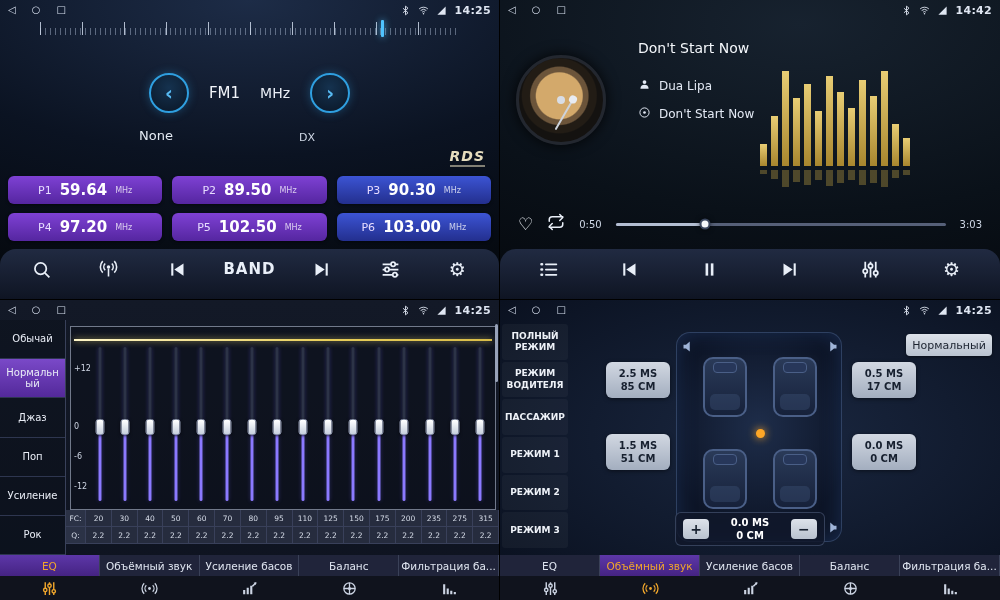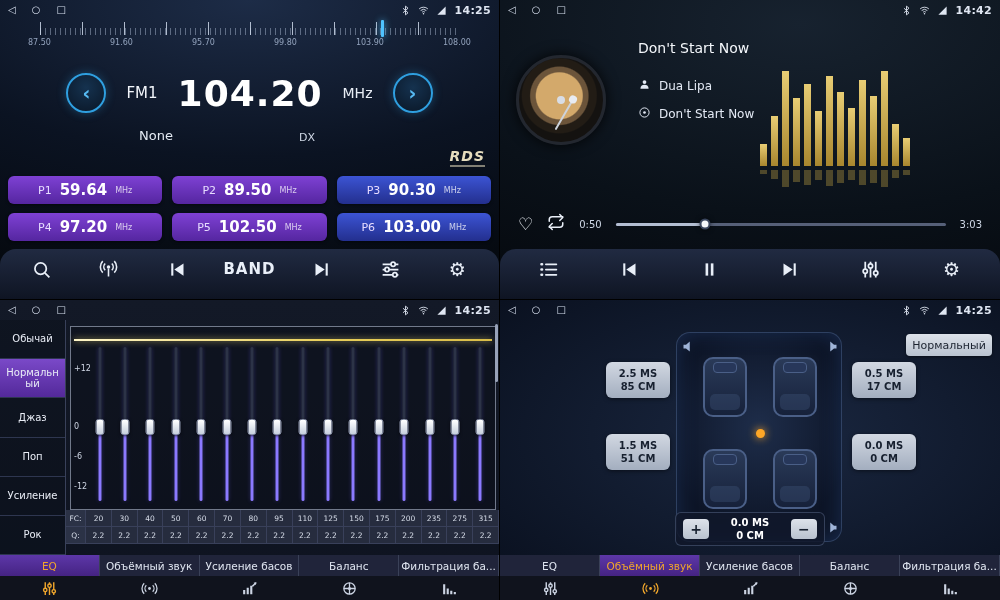--- a/index.html
+++ b/index.html
@@ -154,33 +154,24 @@
           </span>
         <span class="sb-time">14:25</span>
       </div>
     </div>
 
     <div class="ruler">
       <div class="minor"></div>
       <div class="major"></div>
       <div class="ruler-pointer" style="left: 81.5%;"></div>
     </div>
-    <div class="scale-labels">
-        <span>87.50</span>
-        <span>91.60</span>
-        <span>95.70</span>
-        <span>99.80</span>
-        <span>103.90</span>
-        <span>108.00</span>
-      </div>
 
     <div class="freq-row">
       <div class="nav-circle">‹</div>
       <span class="band-label">FM1</span>
-      <span class="freq-value">104.20</span>
       <span class="freq-unit">MHz</span>
       <div class="nav-circle">›</div>
     </div>
     <span class="radio-sub sub-none">None</span>
     <span class="radio-sub sub-dx">DX</span>
     <span class="rds-badge">RDS</span>
 
     <div class="presets">
         <div class="preset purple">
           <span class="pnum">P1</span>
@@ -622,20 +613,28 @@
           </span>
         <span class="sbicon">
             <svg viewBox="0 0 24 24">
               <path d="M21 3v18H3z" fill="currentColor"></path>
             </svg>
           </span>
         <span class="sb-time">14:25</span>
       </div>
     </div>
 
+    <div class="modes">
+        <div class="mode">ПОЛНЫЙ РЕЖИМ</div>
+        <div class="mode">РЕЖИМ ВОДИТЕЛЯ</div>
+        <div class="mode">ПАССАЖИР</div>
+        <div class="mode">РЕЖИМ 1</div>
+        <div class="mode">РЕЖИМ 2</div>
+        <div class="mode">РЕЖИМ 3</div>
+      </div>
     <div class="normal-btn">Нормальный</div>
 
     <div class="carmap">
       <div class="seat seat-fl"></div>
       <div class="seat seat-fr"></div>
       <div class="seat seat-rl"></div>
       <div class="seat seat-rr"></div>
       <span class="spk spk-fl"><svg viewBox="0 0 24 24" fill="currentColor">
             <path d="M4 9v6h4l6 5V4L8 9z"></path>
           </svg></span>

